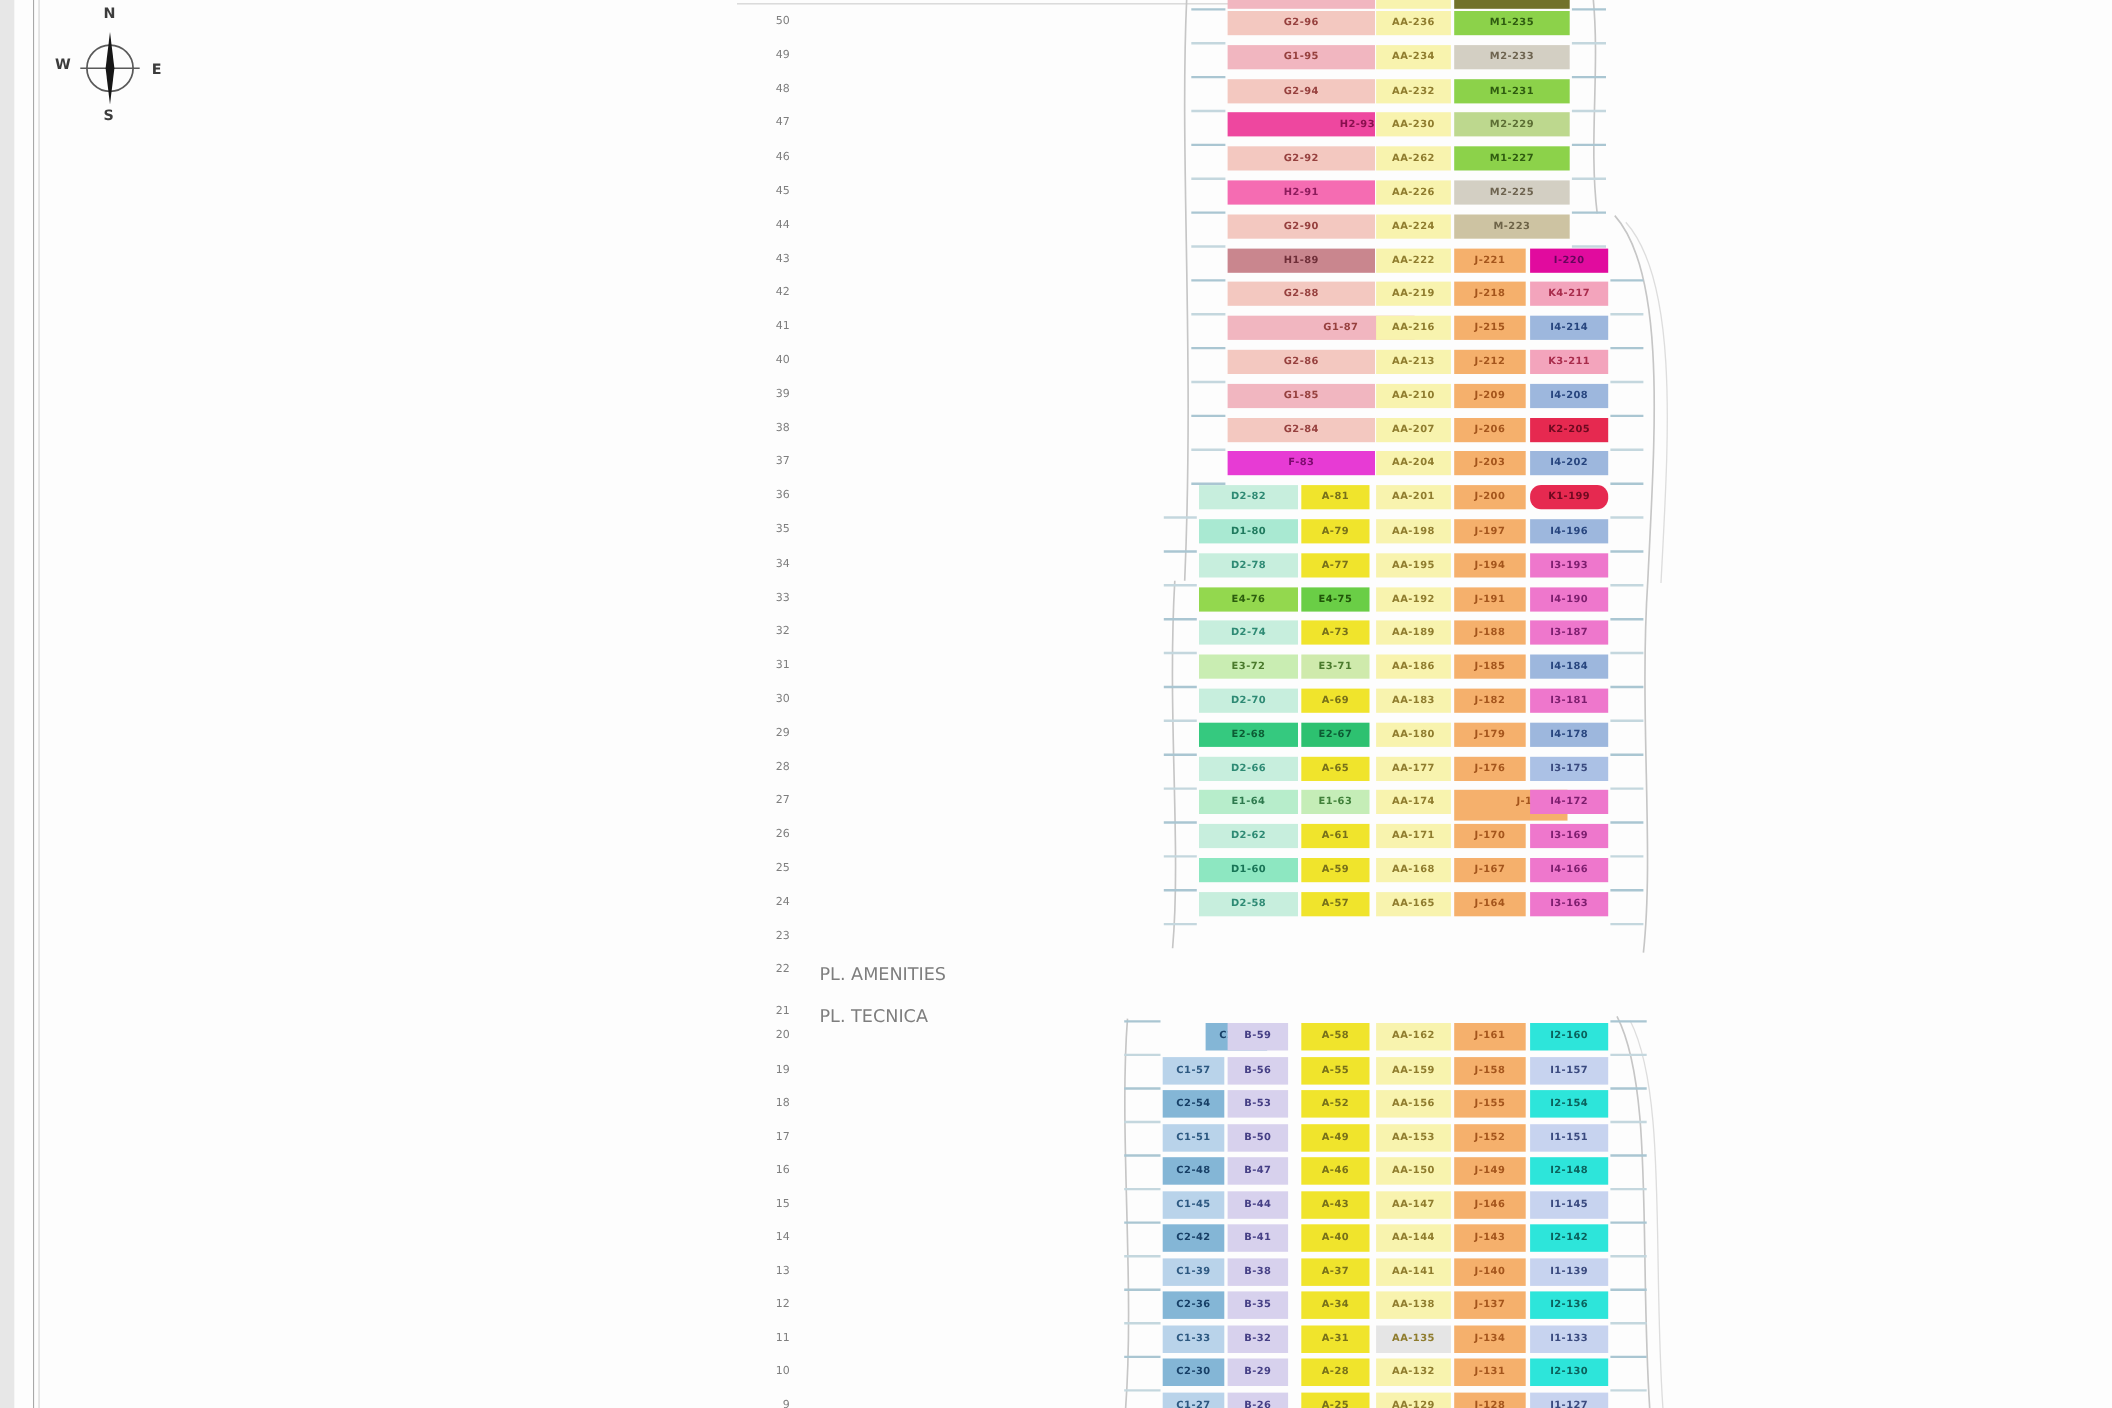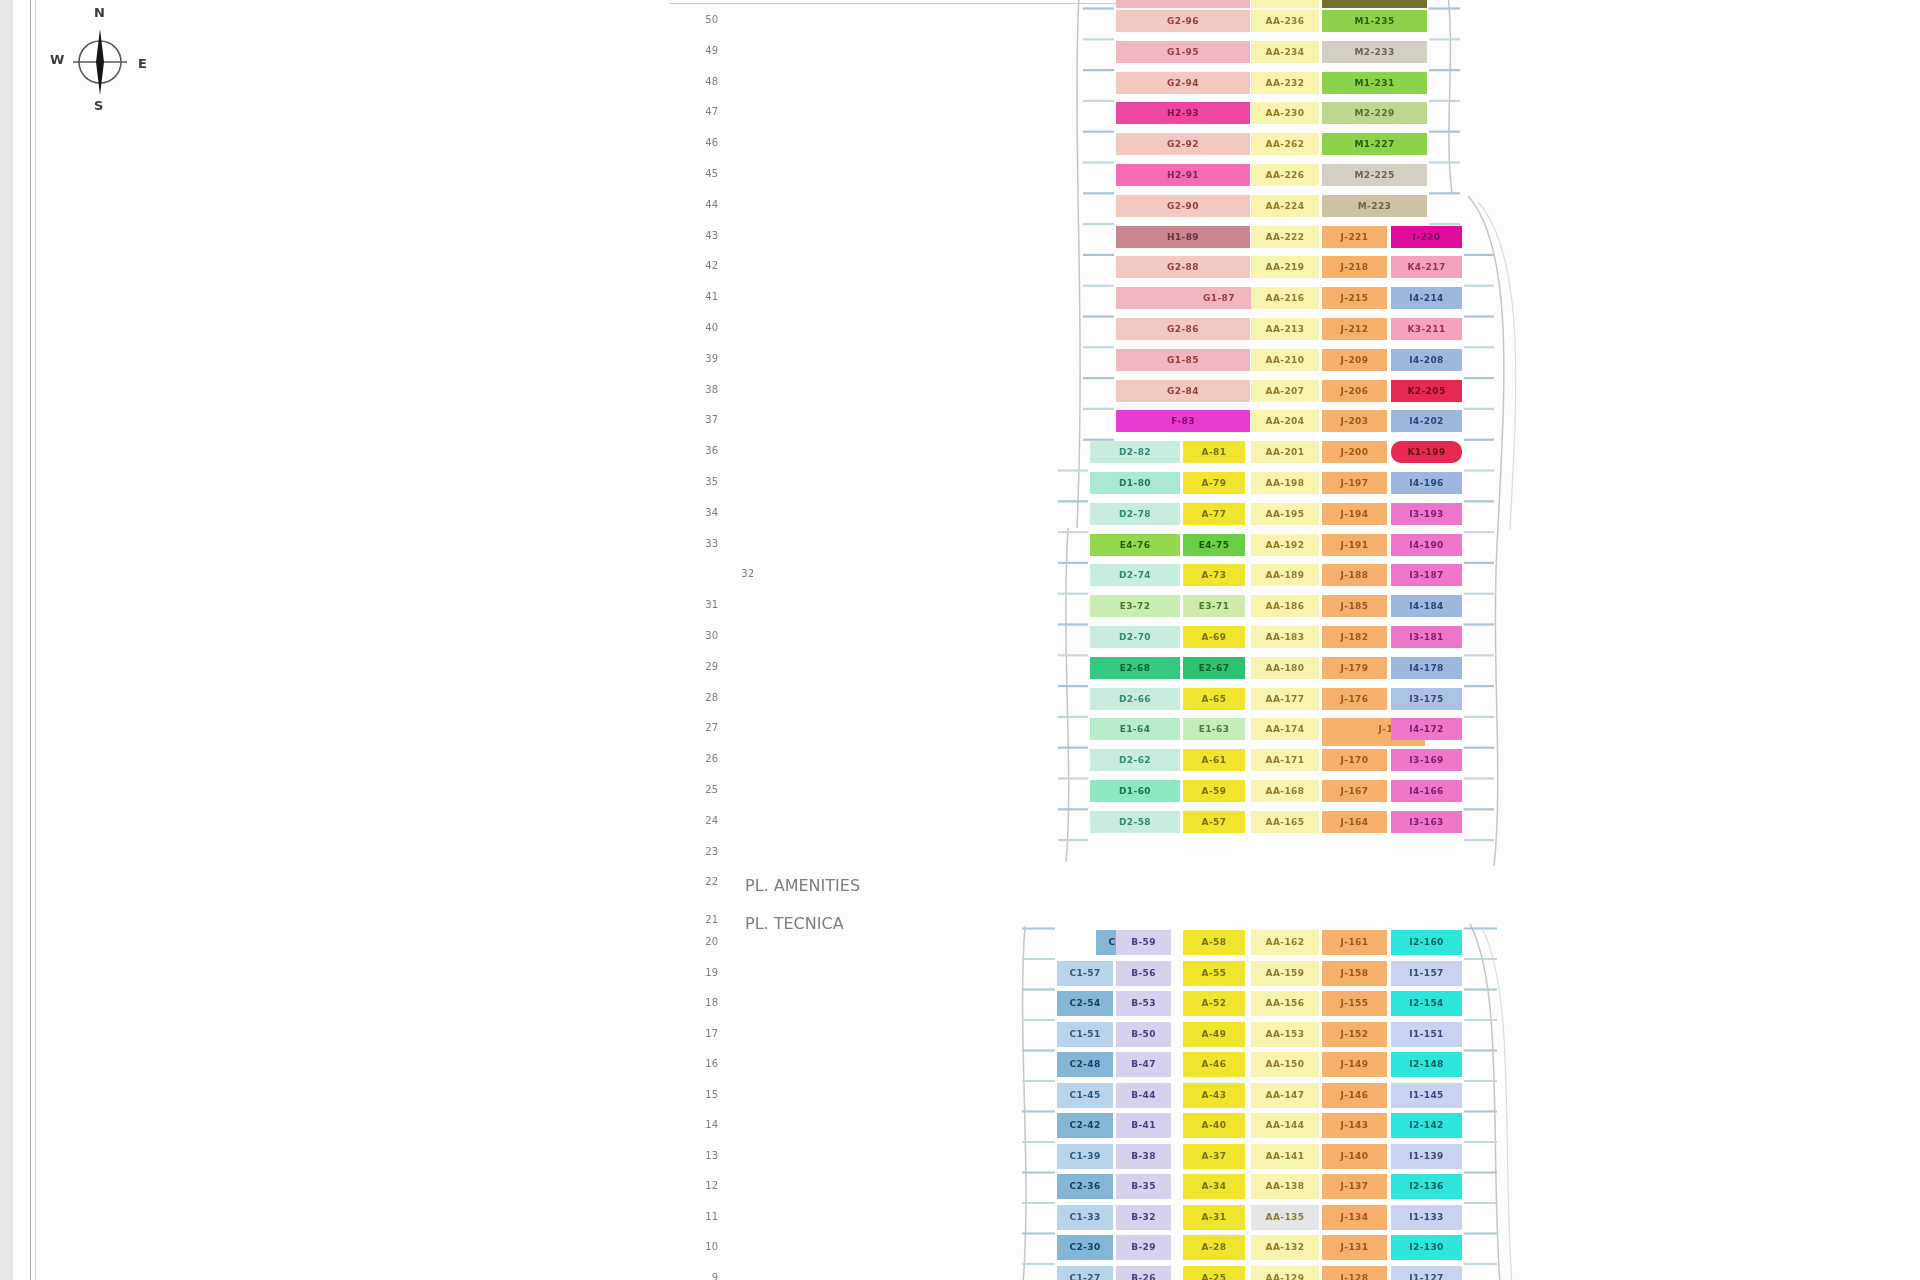--- a/index.html
+++ b/index.html
@@ -150,21 +150,21 @@
       <div class="floor-label" style="left: 678px; top: 260.4px;">42</div>
       <div class="floor-label" style="left: 678px; top: 291.2px;">41</div>
       <div class="floor-label" style="left: 678px; top: 322px;">40</div>
       <div class="floor-label" style="left: 678px; top: 352.8px;">39</div>
       <div class="floor-label" style="left: 678px; top: 383.6px;">38</div>
       <div class="floor-label" style="left: 678px; top: 414.4px;">37</div>
       <div class="floor-label" style="left: 678px; top: 445.2px;">36</div>
       <div class="floor-label" style="left: 678px; top: 476px;">35</div>
       <div class="floor-label" style="left: 678px; top: 506.8px;">34</div>
       <div class="floor-label" style="left: 678px; top: 537.6px;">33</div>
-      <div class="floor-label" style="left: 714px; top: 568.4px;">32</div>
+      <div class="floor-label" style="left: 678px; top: 568.4px;">32</div>
       <div class="floor-label" style="left: 678px; top: 599.2px;">31</div>
       <div class="floor-label" style="left: 678px; top: 630px;">30</div>
       <div class="floor-label" style="left: 678px; top: 660.8px;">29</div>
       <div class="floor-label" style="left: 678px; top: 691.6px;">28</div>
       <div class="floor-label" style="left: 678px; top: 722.4px;">27</div>
       <div class="floor-label" style="left: 678px; top: 753.2px;">26</div>
       <div class="floor-label" style="left: 678px; top: 784px;">25</div>
       <div class="floor-label" style="left: 678px; top: 814.8px;">24</div>
       <div class="floor-label" style="left: 678px; top: 846px;">23</div>
       <div class="floor-label" style="left: 678px; top: 876px;">22</div>
@@ -191,21 +191,21 @@
       <div class="cell" style="left: 1322px; top: -14px; width: 105px; height: 22px; line-height: 22px; background: rgb(114, 114, 42); color: rgb(201, 201, 106);">M-237</div>
       <div class="cell" style="left: 1116px; top: 10px; width: 134px; height: 22px; line-height: 22px; background: rgb(243, 200, 192); color: rgb(150, 64, 62);">G2-96</div>
       <div class="cell" style="left: 1251px; top: 10px; width: 68px; height: 22px; line-height: 22px; background: rgb(248, 243, 174); color: rgb(143, 124, 46);">AA-236</div>
       <div class="cell" style="left: 1322px; top: 10px; width: 105px; height: 22px; line-height: 22px; background: rgb(140, 210, 74); color: rgb(47, 92, 16);">M1-235</div>
       <div class="cell" style="left: 1116px; top: 40.8px; width: 134px; height: 22px; line-height: 22px; background: rgb(241, 182, 192); color: rgb(150, 64, 62);">G1-95</div>
       <div class="cell" style="left: 1251px; top: 40.8px; width: 68px; height: 22px; line-height: 22px; background: rgb(248, 243, 174); color: rgb(143, 124, 46);">AA-234</div>
       <div class="cell" style="left: 1322px; top: 40.8px; width: 105px; height: 22px; line-height: 22px; background: rgb(211, 207, 195); color: rgb(110, 100, 80);">M2-233</div>
       <div class="cell" style="left: 1116px; top: 71.6px; width: 134px; height: 22px; line-height: 22px; background: rgb(243, 200, 192); color: rgb(150, 64, 62);">G2-94</div>
       <div class="cell" style="left: 1251px; top: 71.6px; width: 68px; height: 22px; line-height: 22px; background: rgb(248, 243, 174); color: rgb(143, 124, 46);">AA-232</div>
       <div class="cell" style="left: 1322px; top: 71.6px; width: 105px; height: 22px; line-height: 22px; background: rgb(140, 210, 74); color: rgb(47, 92, 16);">M1-231</div>
-      <div class="cell" style="left: 1116px; top: 102.4px; width: 134px; height: 22px; line-height: 22px; background: rgb(238, 71, 159); color: rgb(136, 16, 78);">H2-93</div>
+      <div class="cell" style="left: 1116px; top: 102.4px; width: 134px; height: 22px; line-height: 22px; background: rgb(238, 71, 159); color: rgb(136, 16, 78); text-align: right;">H2-93</div>
       <div class="cell" style="left: 1251px; top: 102.4px; width: 68px; height: 22px; line-height: 22px; background: rgb(248, 243, 174); color: rgb(143, 124, 46);">AA-230</div>
       <div class="cell" style="left: 1322px; top: 102.4px; width: 105px; height: 22px; line-height: 22px; background: rgb(189, 216, 142); color: rgb(92, 110, 52);">M2-229</div>
       <div class="cell" style="left: 1116px; top: 133.2px; width: 134px; height: 22px; line-height: 22px; background: rgb(243, 200, 192); color: rgb(150, 64, 62);">G2-92</div>
       <div class="cell" style="left: 1251px; top: 133.2px; width: 68px; height: 22px; line-height: 22px; background: rgb(248, 243, 174); color: rgb(143, 124, 46);">AA-262</div>
       <div class="cell" style="left: 1322px; top: 133.2px; width: 105px; height: 22px; line-height: 22px; background: rgb(140, 210, 74); color: rgb(47, 92, 16);">M1-227</div>
       <div class="cell" style="left: 1116px; top: 164px; width: 134px; height: 22px; line-height: 22px; background: rgb(245, 108, 178); color: rgb(140, 28, 92);">H2-91</div>
       <div class="cell" style="left: 1251px; top: 164px; width: 68px; height: 22px; line-height: 22px; background: rgb(248, 243, 174); color: rgb(143, 124, 46);">AA-226</div>
       <div class="cell" style="left: 1322px; top: 164px; width: 105px; height: 22px; line-height: 22px; background: rgb(211, 207, 195); color: rgb(110, 100, 80);">M2-225</div>
       <div class="cell" style="left: 1116px; top: 194.8px; width: 134px; height: 22px; line-height: 22px; background: rgb(243, 200, 192); color: rgb(150, 64, 62);">G2-90</div>
       <div class="cell" style="left: 1251px; top: 194.8px; width: 68px; height: 22px; line-height: 22px; background: rgb(248, 243, 174); color: rgb(143, 124, 46);">AA-224</div>

